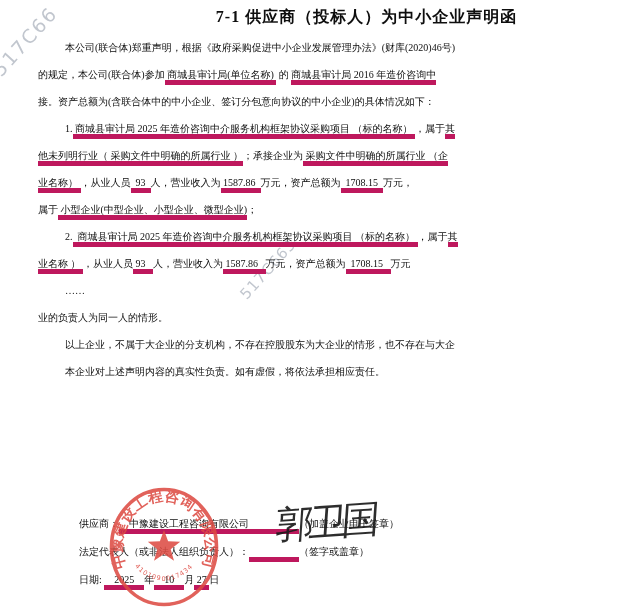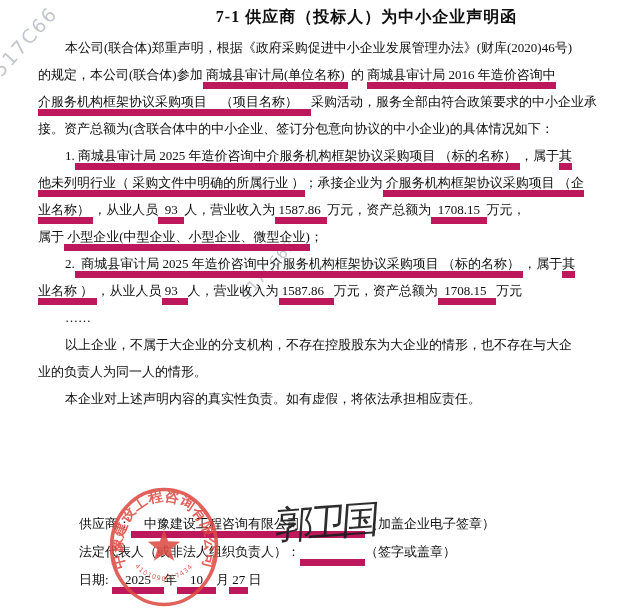--- a/index.html
+++ b/index.html
@@ -5,23 +5,23 @@
   html,body{margin:0;padding:0;background:#888;}
   .page{
     position:relative;width:637px;height:612px;background:#ffffff;overflow:hidden;
     font-family:"Liberation Serif","DejaVu Serif",serif;color:#0e0e0e;
   }
   .title{
     position:absolute;left:0;top:7px;width:637px;text-align:center;
     font-size:16px;font-weight:bold;letter-spacing:1px;margin-left:48px;
   }
   .body-lines{position:absolute;left:38px;top:34px;width:566px;}
-  .line{height:27px;line-height:27px;font-size:13px;white-space:pre;}
+  .line{height:27px;line-height:27px;font-size:10px;white-space:pre;}
   .line.indent{text-indent:27px;}
-  .u{border-bottom:7px solid #be185d;}
+  .u{border-bottom:5px solid #be185d;}
   .footer-lines{position:absolute;left:63px;top:510px;width:540px;}
   .footer-lines .line{height:28px;line-height:28px;margin-left:16px;}
   .watermark{
     position:absolute;color:rgba(142,152,166,0.55);
     font-family:"DejaVu Sans",sans-serif;pointer-events:none;
     transform-origin:left center;z-index:1;
   }
   .w1{left:-4px;top:62px;font-size:19px;transform:rotate(-48deg);letter-spacing:2px;}
   .w2{left:243px;top:288px;font-size:15px;transform:rotate(-48deg);letter-spacing:1px;}
   .stamp{position:absolute;left:106px;top:485px;width:116px;height:124px;opacity:0.87;z-index:3;}
@@ -39,31 +39,30 @@
 <div class="page">
 
   <div class="watermark w1">517C66</div>
   <div class="watermark w2">517C663</div>
 
   <div class="content">
     <div class="title">7-1  供应商（投标人）为中小企业声明函</div>
     <div class="body-lines">
         <div class="line indent"><span>本公司(联合体)郑重声明，根据《政府采购促进中小企业发展管理办法》(财库(2020)46号)</span></div>
         <div class="line"><span>的规定，本公司(联合体)参加</span><span class="u"> 商城县审计局(单位名称) </span><span> 的 </span><span class="u">商城县审计局 2016 年造价咨询中</span></div>
-        <div class="line"><span class="u">介服务机构框架协议采购项目　（项目名称）　</span><span>采购活动，服务全部由符合政策要求的中小企业承</span></div>
         <div class="line"><span>接。资产总额为(含联合体中的中小企业、签订分包意向协议的中小企业)的具体情况如下：</span></div>
         <div class="line indent"><span>1.</span><span class="u"> 商城县审计局 2025 年造价咨询中介服务机构框架协议采购项目 （标的名称） </span><span>，属于</span><span class="u">其</span></div>
-        <div class="line"><span class="u">他未列明行业（ 采购文件中明确的所属行业 ）</span><span>；承接企业为</span><span class="u"> 介服务机构框架协议采购项目 （企</span></div>
+        <div class="line"><span class="u">他未列明行业（ 采购文件中明确的所属行业 ）</span><span>；承接企业为</span><span class="u"> 采购文件中明确的所属行业 （企</span></div>
         <div class="line"><span class="u">业名称） </span><span>，从业人员</span><span class="u">  93  </span><span>人，营业收入为</span><span class="u"> 1587.86  </span><span>万元，资产总额为</span><span class="u">  1708.15  </span><span>万元，</span></div>
         <div class="line"><span>属于</span><span class="u"> 小型企业(中型企业、小型企业、微型企业)</span><span>；</span></div>
         <div class="line indent"><span>2.</span><span class="u">  商城县审计局 2025 年造价咨询中介服务机构框架协议采购项目 （标的名称） </span><span>，属于</span><span class="u">其</span></div>
         <div class="line"><span class="u">业名称 ） </span><span>，从业人员</span><span class="u"> 93   </span><span>人，营业收入为</span><span class="u"> 1587.86   </span><span>万元，资产总额为</span><span class="u">  1708.15   </span><span>万元</span></div>
         <div class="line indent"><span>……</span></div>
+        <div class="line"><span>业的负责人为同一人的情形。</span></div>
         <div class="line indent"><span>以上企业，不属于大企业的分支机构，不存在控股股东为大企业的情形，也不存在与大企</span></div>
-        <div class="line"><span>业的负责人为同一人的情形。</span></div>
         <div class="line indent"><span>本企业对上述声明内容的真实性负责。如有虚假，将依法承担相应责任。</span></div>
       </div>
     <div class="footer-lines">
         <div class="line"><span>供应商：</span><span class="u">　中豫建设工程咨询有限公司　　　　　</span><span>（加盖企业电子签章）</span></div>
         <div class="line"><span>法定代表人（或非法人组织负责人）：</span><span class="u">　　　　　</span><span>（签字或盖章）</span></div>
         <div class="line"><span>日期: </span><span class="u">　2025　</span><span>年</span><span class="u">　10　</span><span>月</span><span class="u"> 27 </span><span>日</span></div>
       </div>
   </div>
 
   <div class="stamp">

